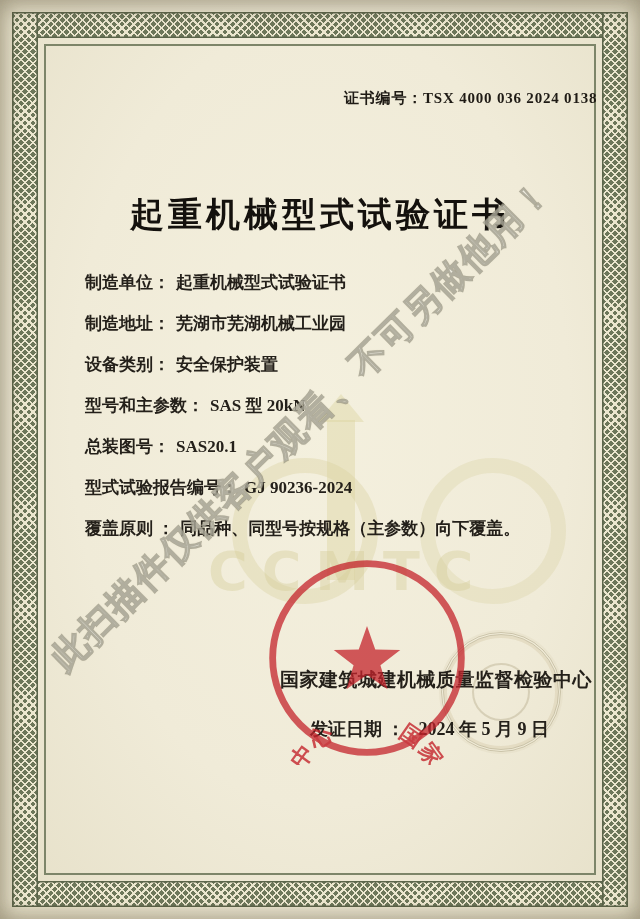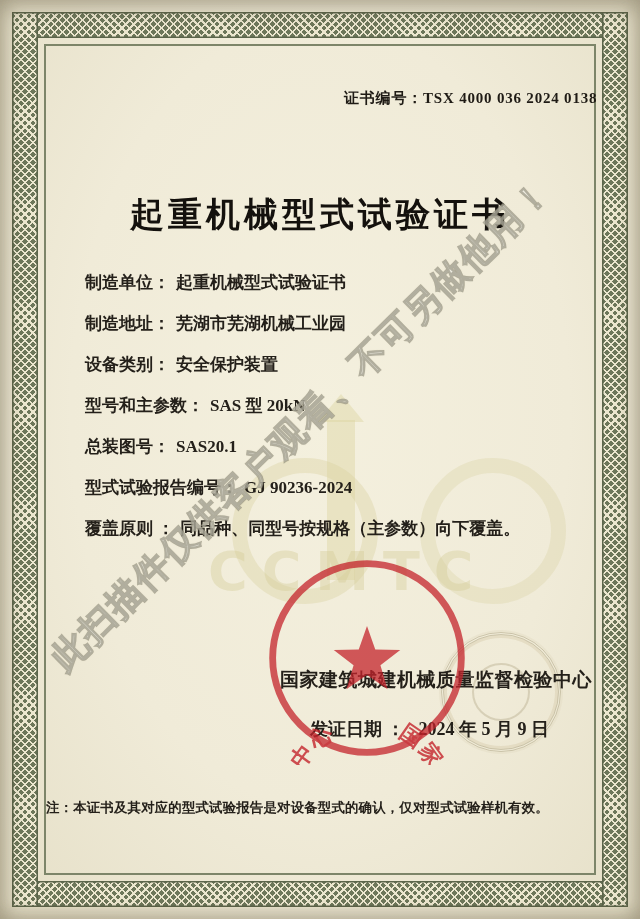--- a/index.html
+++ b/index.html
@@ -115,21 +115,20 @@
       <span class="field-label">覆盖原则 ：</span><span>同品种、同型号按规格（主参数）向下覆盖。</span>
     </div>
   </div>
 
 
   <div class="authority">国家建筑城建机械质量监督检验中心</div>
   <div class="date-row">
     <span>发证日期 ：</span><span class="date-value">2024 年 5 月 9 日</span>
   </div>
 
-  <div class="footnote">注：本证书及其对应的型式试验报告是对设备型式的确认，仅对型式试验样机有效。</div>
 
   <div class="embossed"></div>
 
   <svg class="stamp" viewBox="0 0 220 220">
     <defs>
       <path id="stampArc" d="M 110,184 A 74,74 0 1 1 109.9,184" fill="none"></path>
     </defs>
     <circle cx="110" cy="110" r="97" fill="none" stroke="#c4232b" stroke-width="7" opacity="0.85"></circle>
     <polygon fill="#c4232b" opacity="0.85" points="110,77 118.5,101.3 144.2,101.9 123.8,117.5 131.2,142.1 110,127.5 88.8,142.1 96.2,117.5 75.8,101.9 101.5,101.3"></polygon>
     <text font-family="DejaVu Sans, sans-serif" font-size="23" font-weight="700" fill="#c4232b" opacity="0.9" letter-spacing="2">

